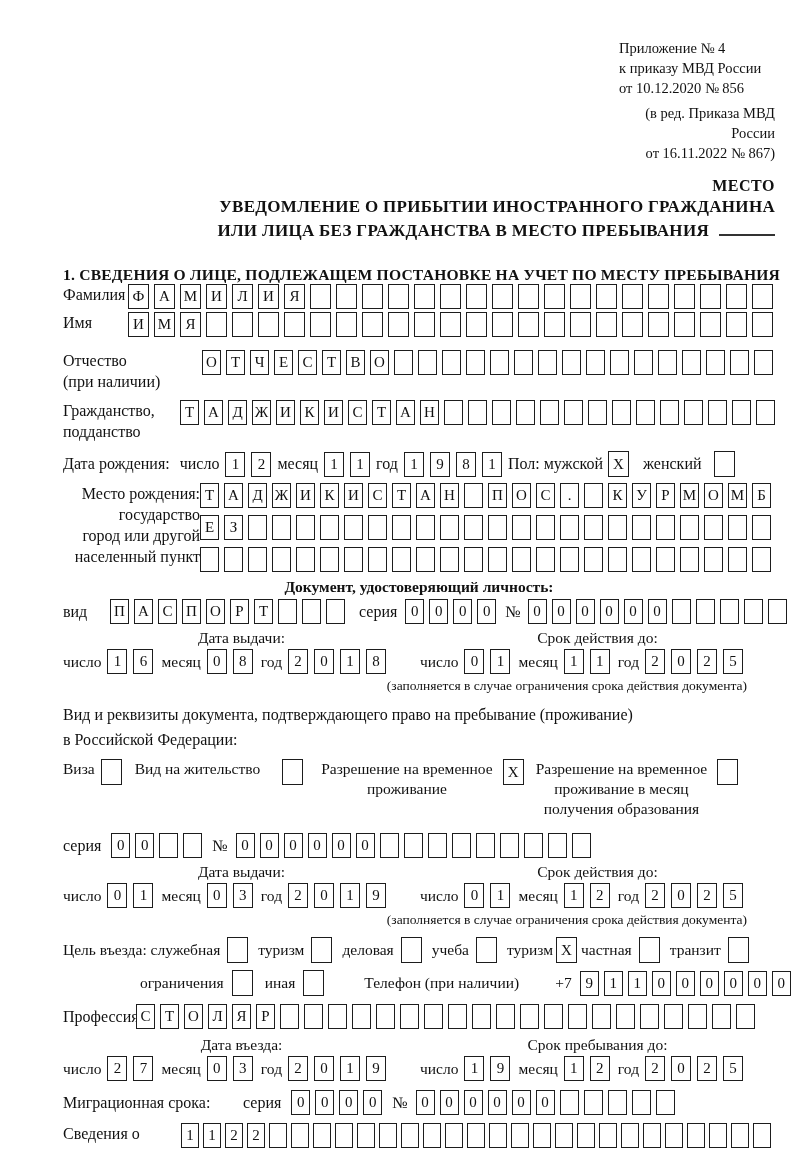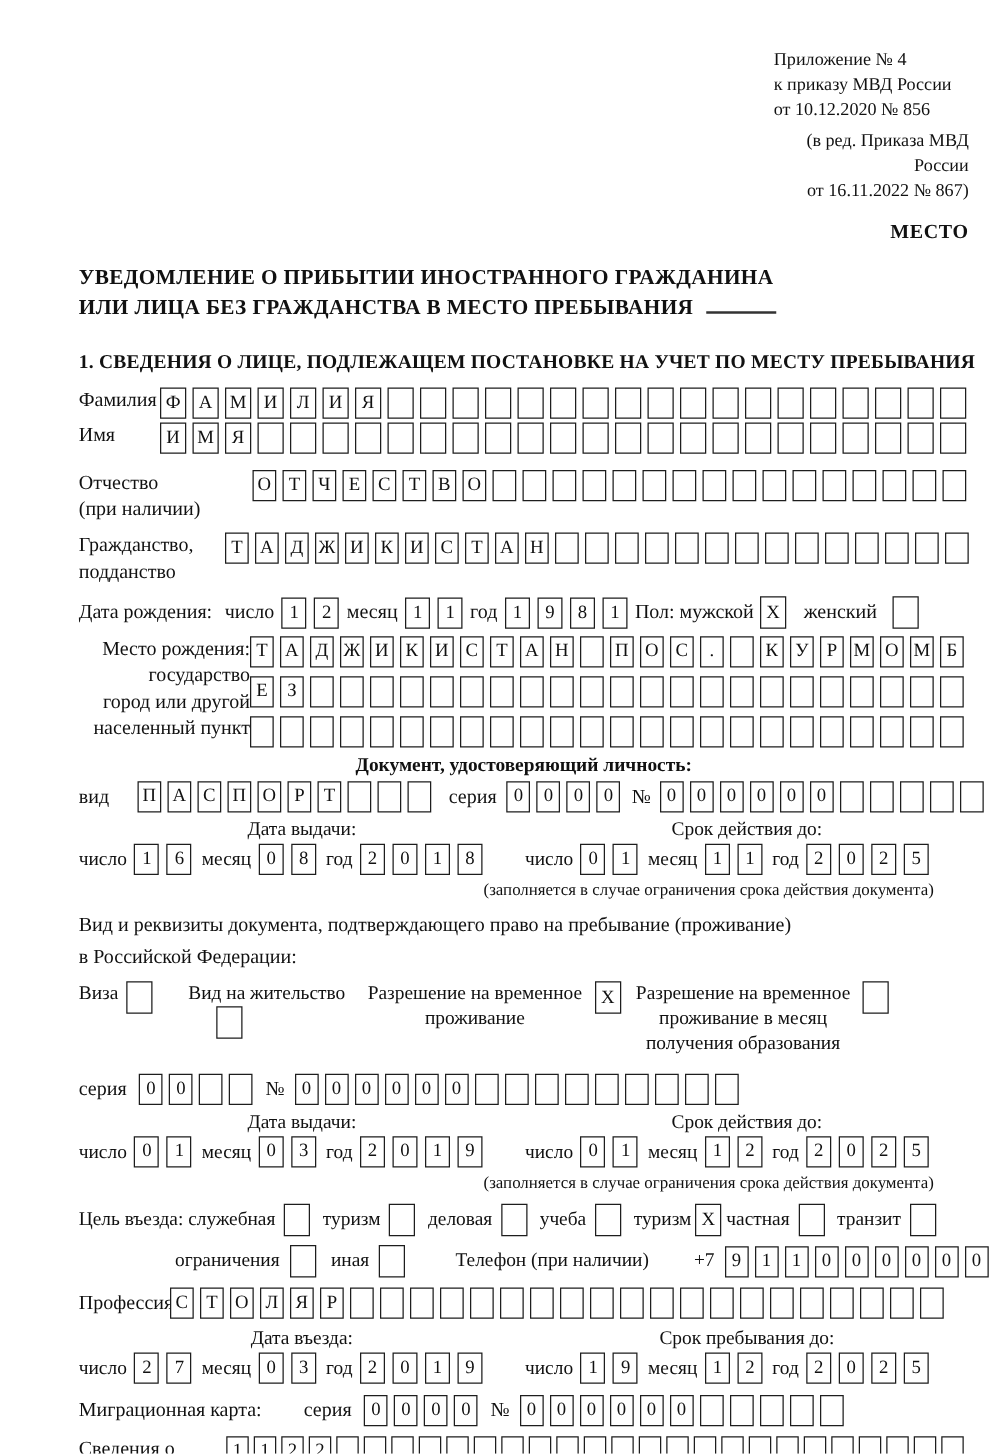--- a/index.html
+++ b/index.html
@@ -11,21 +11,21 @@
     background:#ffffff;
     font-family:"Liberation Serif","DejaVu Serif",serif;
     color:#111;
     overflow:hidden;
   }
   
   .hdr{margin-left:556px;font-size:14.5px;line-height:20px;}
   .hdr .amend{margin-top:5px;text-align:right;}
   .forma{margin-top:14px;text-align:right;font-weight:bold;font-size:16px;letter-spacing:.5px;}
   
-  .title{margin-top:15px;text-align:left;font-weight:bold;font-size:17px;line-height:24px;letter-spacing:.3px;}
+  .title{margin-top:0;text-align:right;font-weight:bold;font-size:17px;line-height:24px;letter-spacing:.3px;}
   .blank-line{display:inline-block;width:56px;border-bottom:2.5px solid #333;margin-left:10px;vertical-align:baseline;}
   .sec-heading{margin-top:23px;font-weight:bold;font-size:15.6px;white-space:nowrap;letter-spacing:.2px;}
   
   .row{display:flex;align-items:flex-start;}
   .lbl{font-size:16px;line-height:21px;flex:none;}
   .w65{width:65px;}
   .w117{width:117px;}
   .w139{width:139px;}
   .w137{width:137px;}
   .w47{width:47px;}
@@ -66,21 +66,21 @@
   .chk-item .txt{text-align:center;}
   .chk-item .cells{margin-left:10px;margin-top:0;}
   .purpose-row{display:flex;align-items:center;margin-top:9px;font-size:15.5px;white-space:nowrap;}
   .purpose-row .cells{margin-left:7px;margin-right:10px;}
   .p2-row{display:flex;align-items:center;margin-top:7px;font-size:15.5px;white-space:nowrap;}
   .p2-row .cells{margin-left:8px;margin-right:12px;}
   .intro{font-size:16px;line-height:25px;margin-top:8px;}
   .mt3{margin-top:3px;}
   .mt6{margin-top:6px;text-align:right;}
   .mt8{margin-top:8px;}
-  .mt11{margin-top:11px;}
+  .mt11{}
   .mt13{margin-top:13px;}
   .rows-stack{display:flex;flex-direction:column;gap:7px;}
   .center-head{font-weight:bold;font-size:15.5px;text-align:center;margin-top:6px;}
 </style>
 </head>
 <body>
 
 <div class="page">
 
   <div class="hdr">
@@ -441,21 +441,21 @@
     <div>в Российской Федерации:</div>
   </div>
 
   <div class="chk-row">
     <div class="chk-item">
       <span class="txt">Виза</span>
       <span class="cells cb" style="margin-left:6px;">
           <span class="cell"></span>
         </span>
     </div>
-    <div class="chk-item" style="margin-left:29px;flex-direction:column;">
+    <div class="chk-item" style="margin-left:13px;">
       <span class="txt">Вид на жительство</span>
       <span class="cells cb" style="margin-left:22px;">
           <span class="cell"></span>
         </span>
     </div>
     <div class="chk-item" style="margin-left:18px;">
       <span class="txt">
         <span>Разрешение на временное</span><br>
         <span>проживание</span>
       </span>
@@ -679,21 +679,21 @@
             <span class="cell">2</span>
             <span class="cell">0</span>
             <span class="cell">2</span>
             <span class="cell">5</span>
           </span>
       </div>
     </div>
   </div>
 
   <div class="inline-row" style="margin-top:9px;">
-    <span class="lbl w168">Миграционная карта:</span>
+    <span class="lbl w168">Миграционная срока:</span>
     <span style="margin-left:12px;margin-right:10px;">серия</span>
     <span class="cells c19" style="margin:0;">
         <span class="cell">0</span>
         <span class="cell">0</span>
         <span class="cell">0</span>
         <span class="cell">0</span>
       </span>
     <span style="margin-left:10px;margin-right:8px;">№</span>
     <span class="cells c19" style="margin:0;">
         <span class="cell">0</span>

